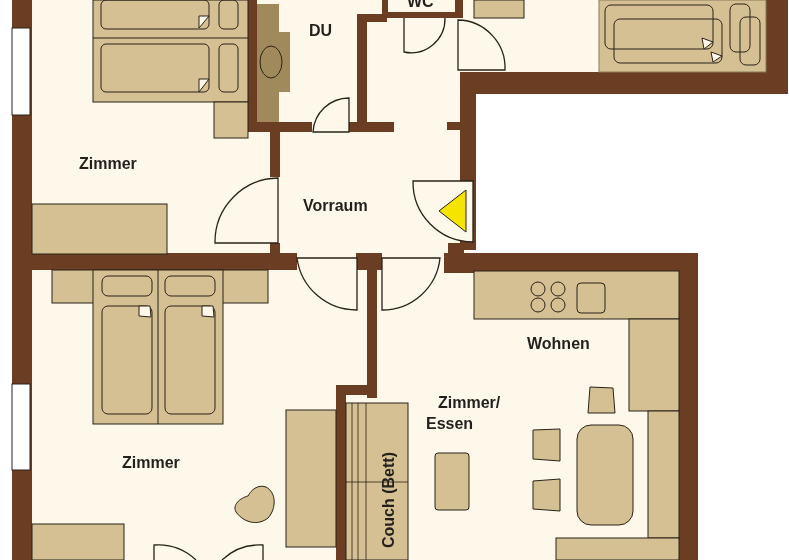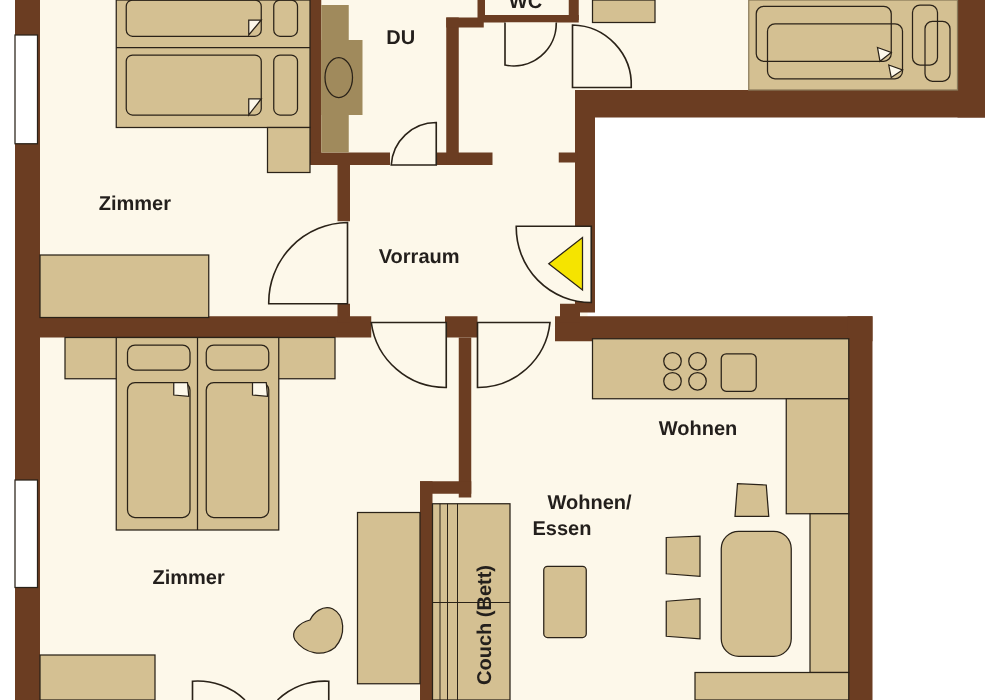--- a/index.html
+++ b/index.html
@@ -141,15 +141,15 @@
     <path d="M533,481 L560,479 L560,511 L533,509 Z"></path>
   </g>
 </svg>
 
 <div class="label" style="left:79px;top:154px;">Zimmer</div>
 <div class="label" style="left:309px;top:21px;">DU</div>
 <div class="label" style="left:407px;top:-8px;">WC</div>
 <div class="label" style="left:303px;top:196px;">Vorraum</div>
 <div class="label" style="left:122px;top:453px;">Zimmer</div>
 <div class="label" style="left:527px;top:334px;">Wohnen</div>
-<div class="label center" style="left:438px;top:393px;">Wohnen/</div>
+<div class="label center" style="left:438px;top:393px;">Zimmer/</div>
 <div class="label center" style="left:426px;top:414px;">Essen</div>
 <div class="label vert" style="left:379px;top:548px;">Couch (Bett)</div>
 
 </body></html>

